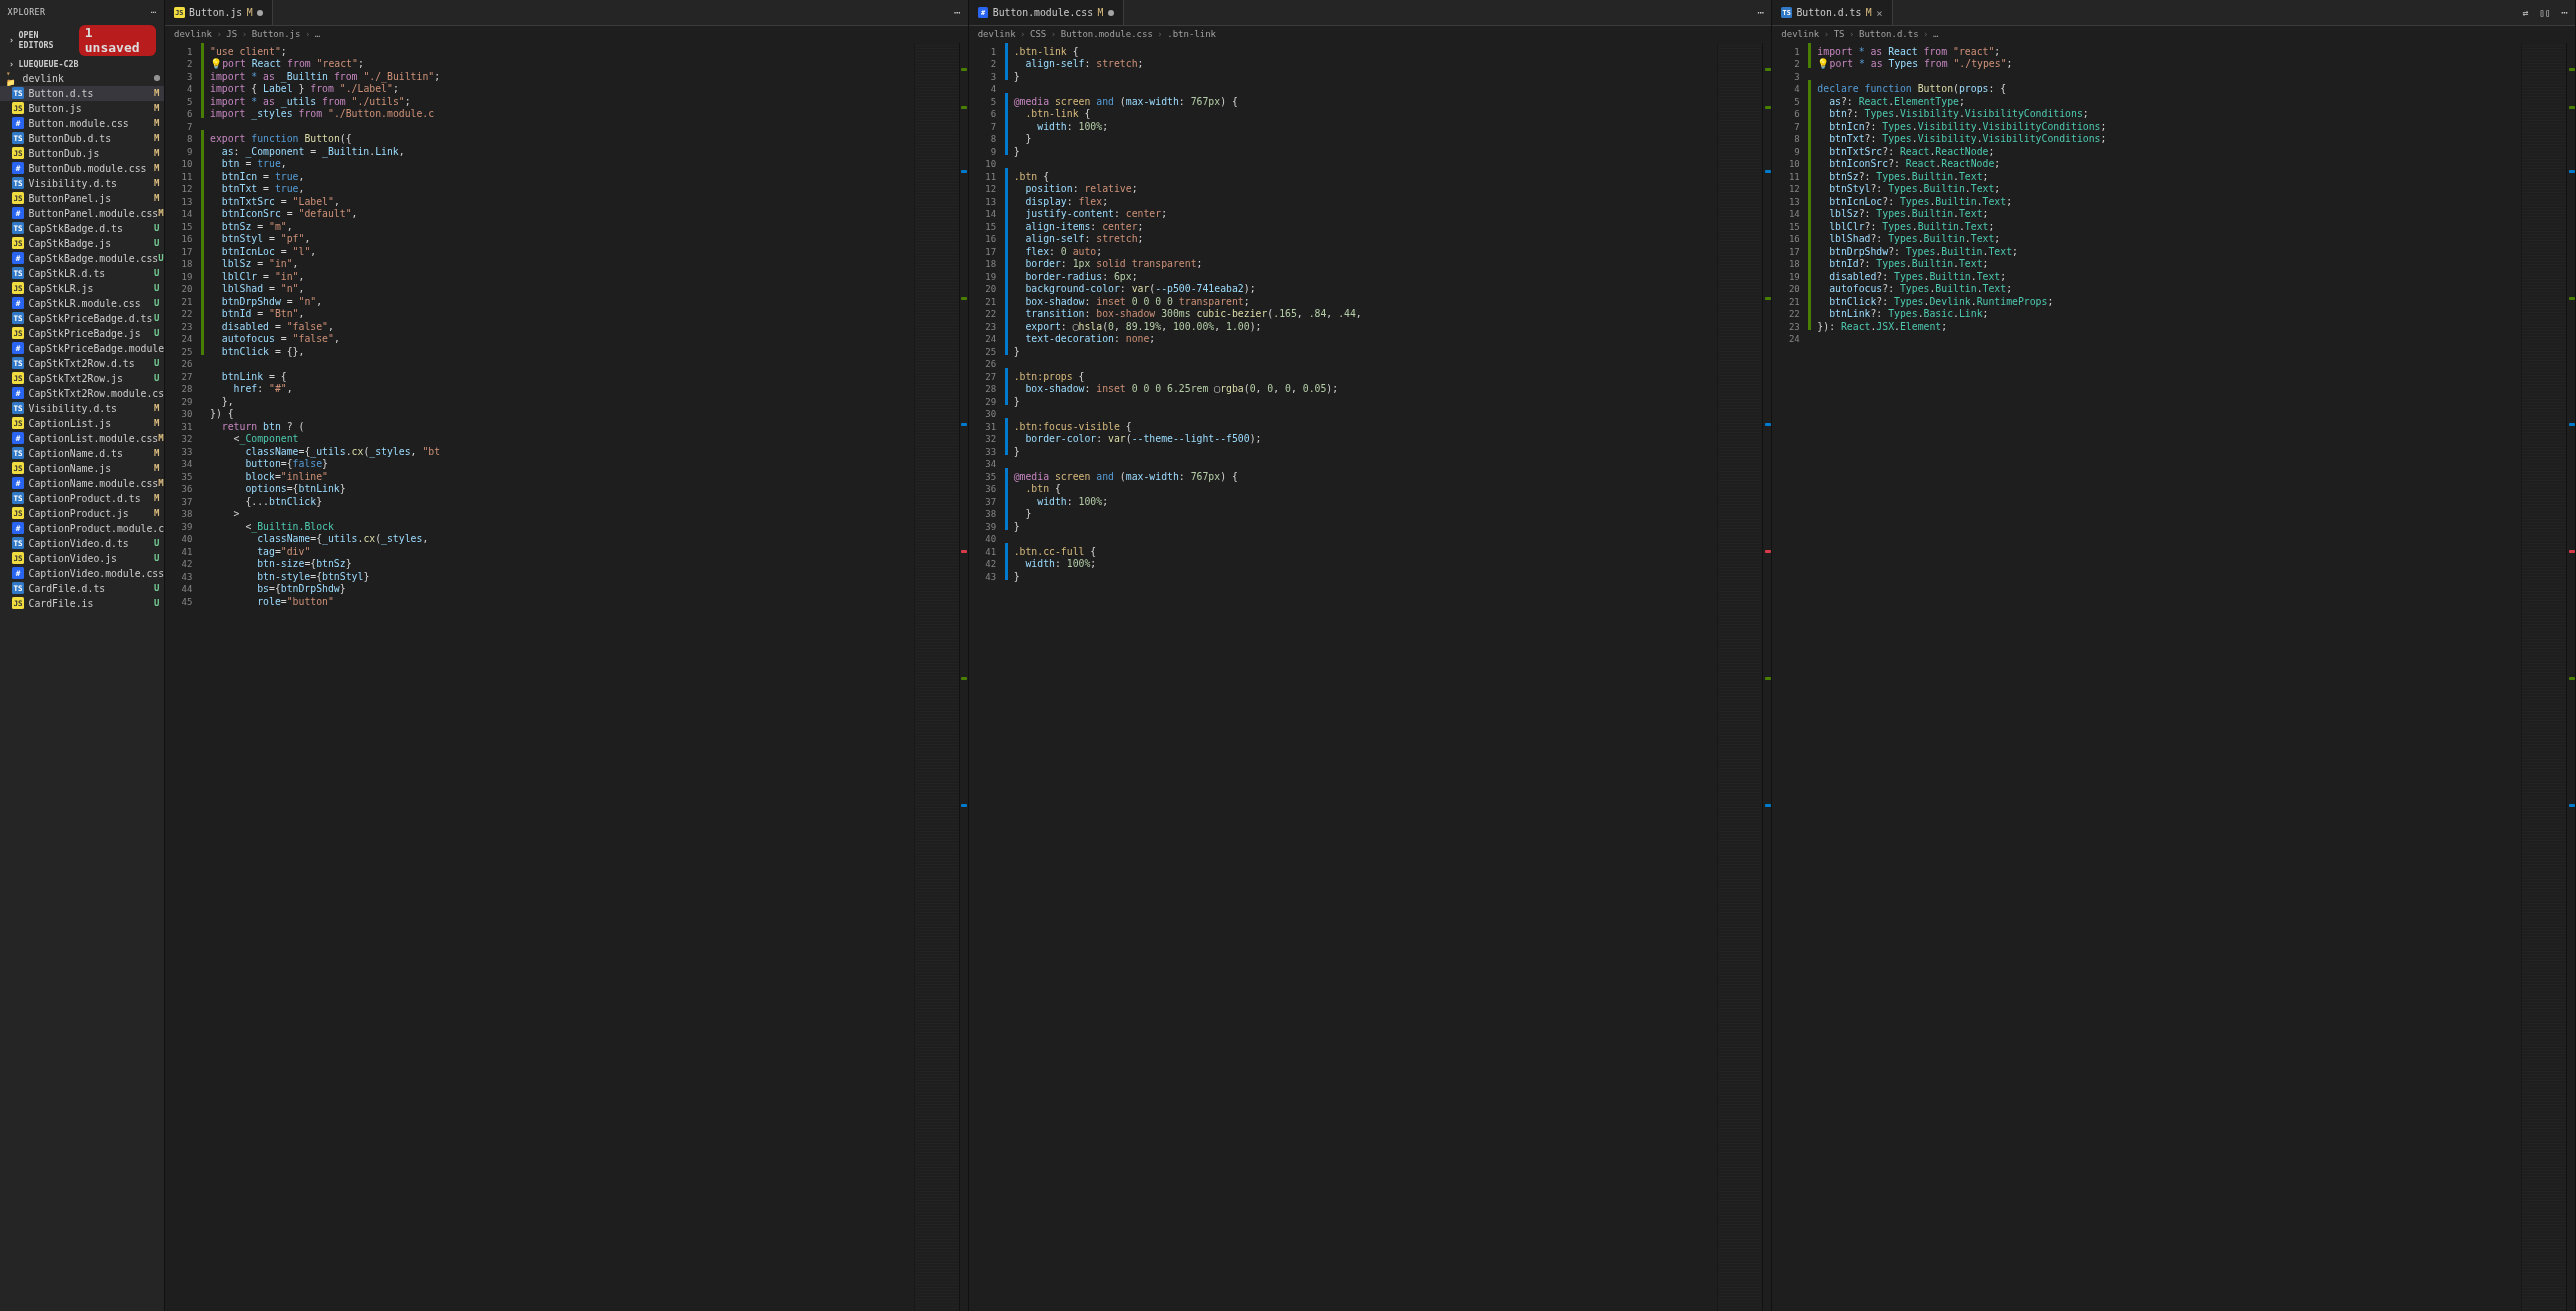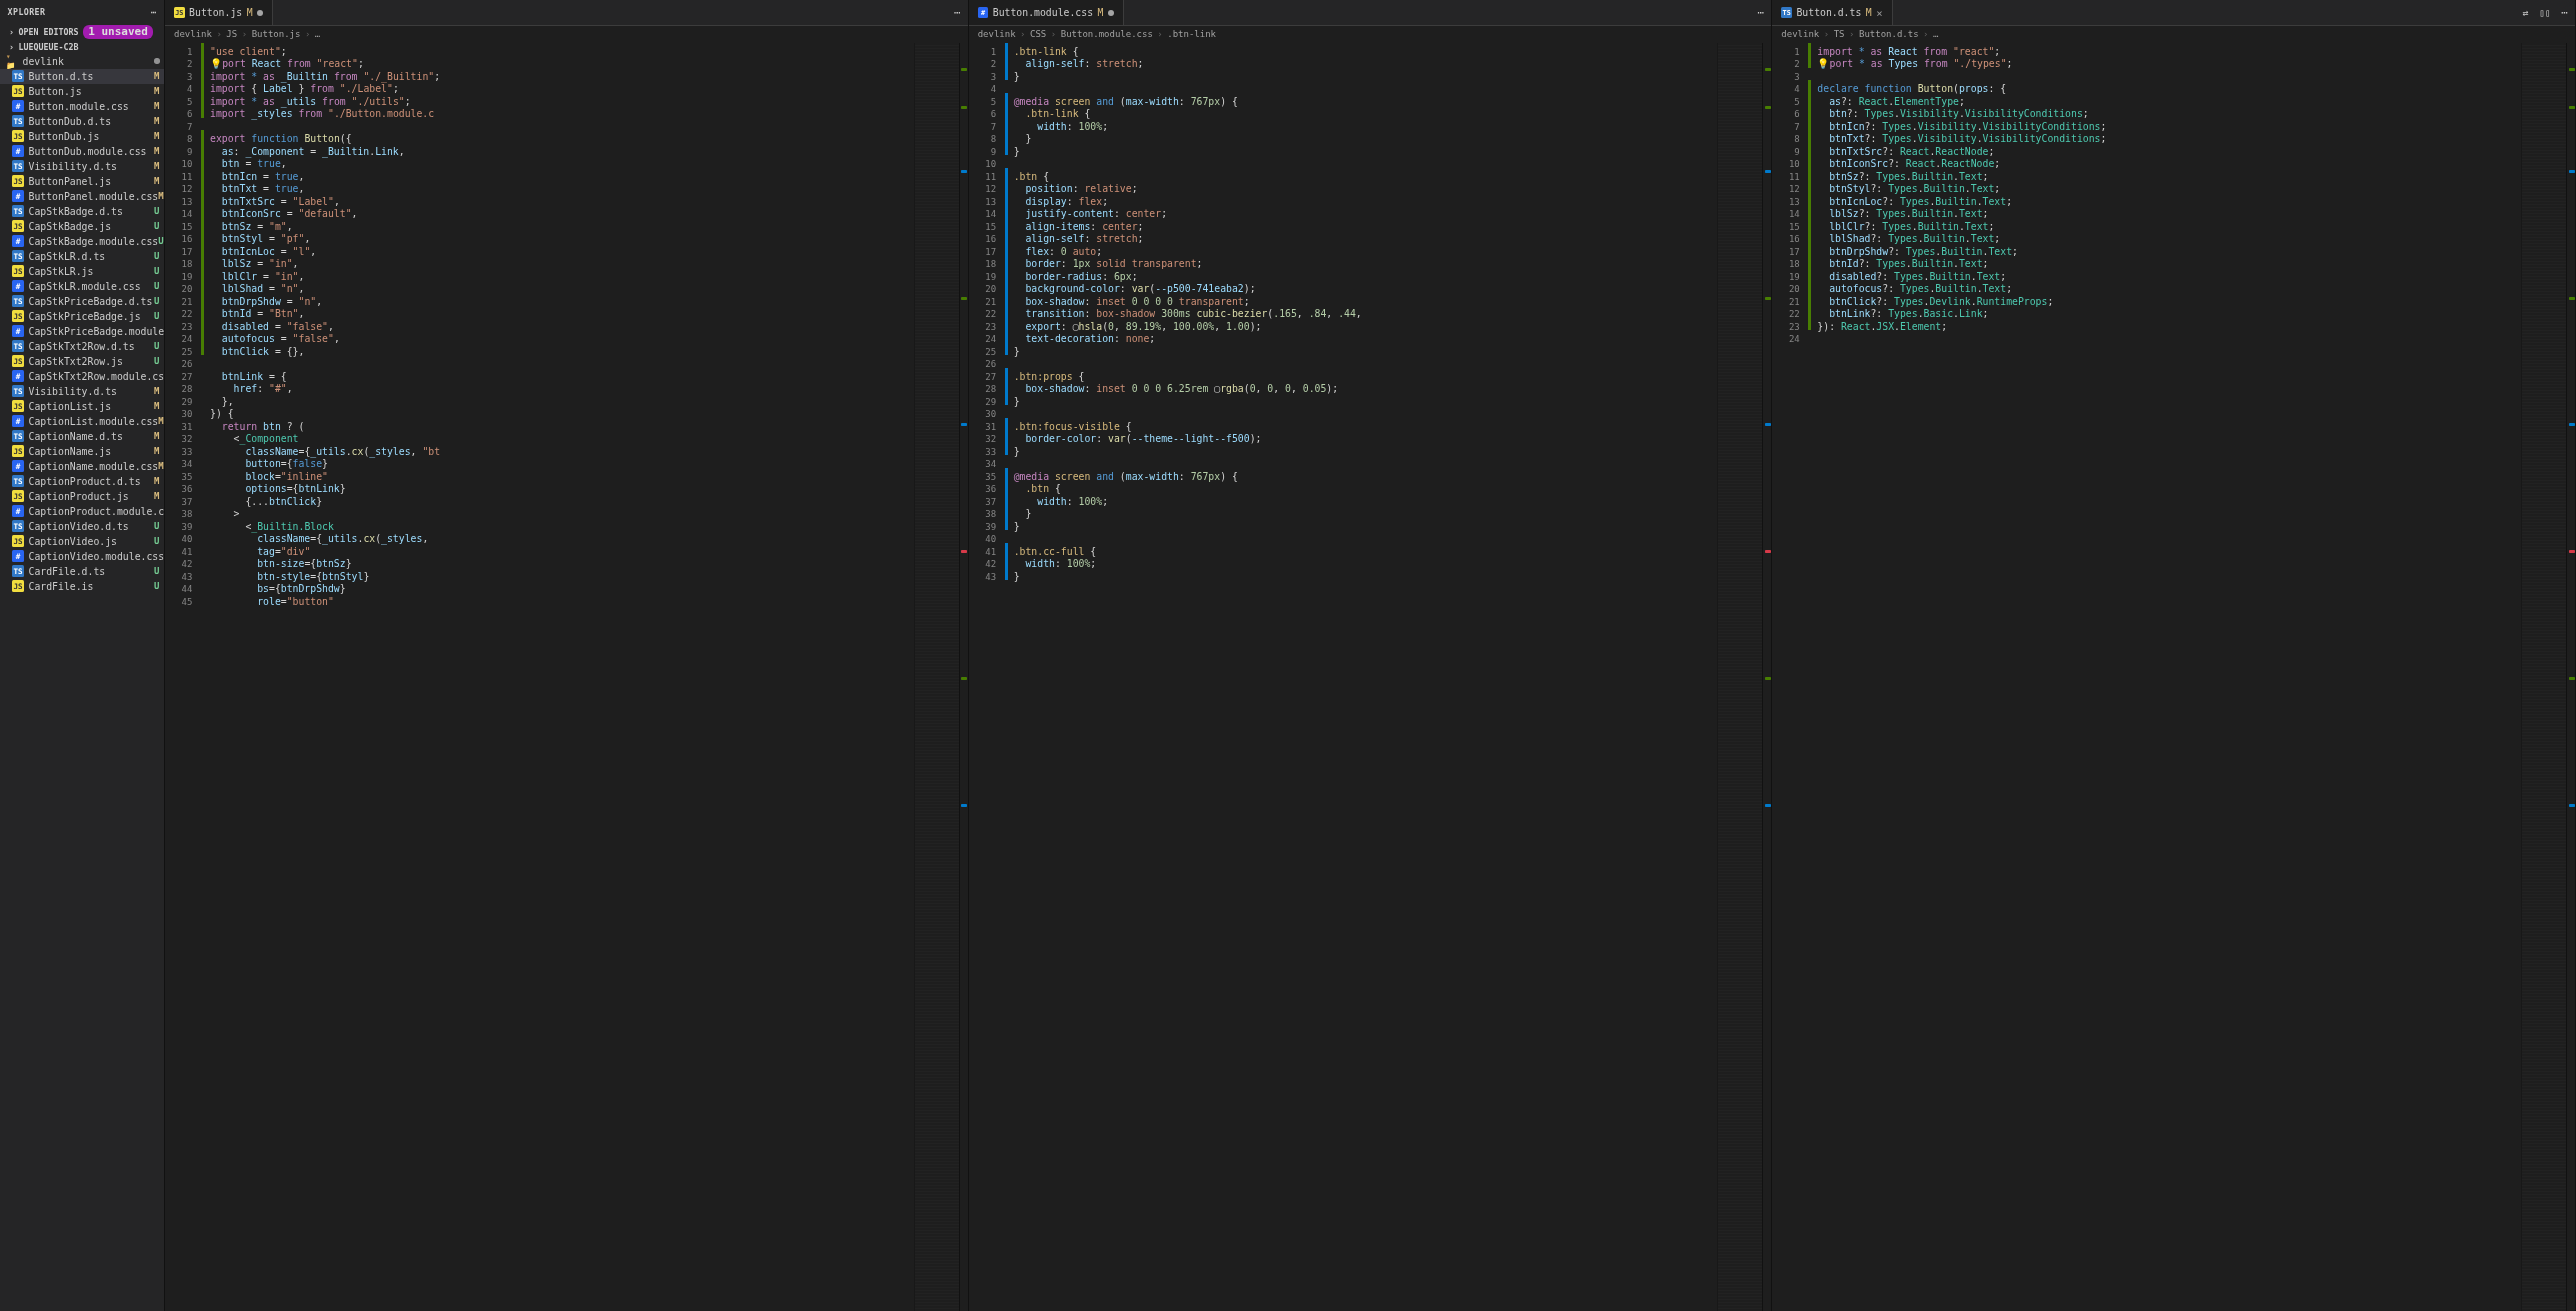--- a/index.html
+++ b/index.html
@@ -22,24 +22,24 @@
     --kw-comment:#6a9955;
     --css-sel:#d7ba7d;
     --border:#333;
     --tab-border:#3c3c3c;
   }
   *{box-sizing:border-box;margin:0;padding:0;font-family:ui-monospace,Menlo,Consolas,monospace;}
   body{background:var(--bg);color:var(--fg);font-size:9.8px;overflow:hidden;height:100vh;}
   .app{display:flex;height:100vh;}
   
   .sidebar{width:165px;background:var(--bg-sidebar);display:flex;flex-direction:column;border-right:0.8px solid #111;}
-  .side-header{display:flex;align-items:center;justify-content:space-between;padding:3px 7.6px;height:23px;font-size:8.3px;letter-spacing:0.4px;color:#ccc;font-weight:bold;}
+  .side-header{display:flex;align-items:center;justify-content:space-between;padding:3px 7.6px;height:23px;font-size:8.3px;letter-spacing:0.4px;color:#ccc;}
   .side-header .dots{color:#ccc;cursor:pointer;}
   .side-sub{display:flex;align-items:center;gap:4.5px;padding:1.5px 7.6px 1.5px 9px;font-size:8.3px;font-weight:600;color:#ccc;}
-  .badge{background:#a21caf;border-radius:6px;padding:0.8px 5.3px;font-size:11px;color:#ddd;text-align:right;}
+  .badge{background:#b91c1c;border-radius:6px;padding:0.8px 5.3px;font-size:13px;color:#ddd;}
   .tree{flex:1;overflow:auto;}
   .tree-item{display:flex;align-items:center;height:15px;padding:0 4.5px 0 12px;font-size:9.8px;color:#ccc;cursor:pointer;position:relative;}
   .tree-item.selected{background:#37373d;}
   .tree-item .icon{width:12px;height:12px;margin-right:4.5px;flex:none;display:inline-flex;align-items:center;justify-content:center;font-size:7.6px;border-radius:1.5px;font-weight:bold;}
   .icon.ts{background:#3178c6;color:#fff;}
   .icon.js{background:#f1dd3f;color:#333;}
   .icon.css{background:#2965f1;color:#fff;}
   .icon.folder{color:#c09553;}
   .tree-item .status{margin-left:auto;font-size:9px;font-weight:600;}
   .status.M{color:#d7ba7d;}

